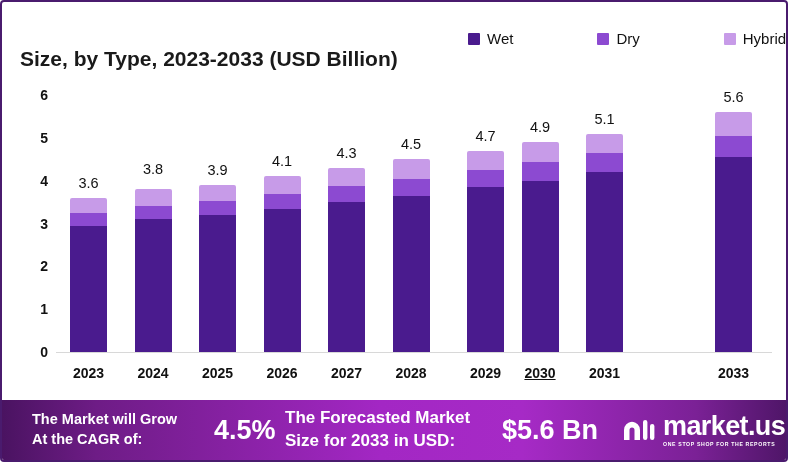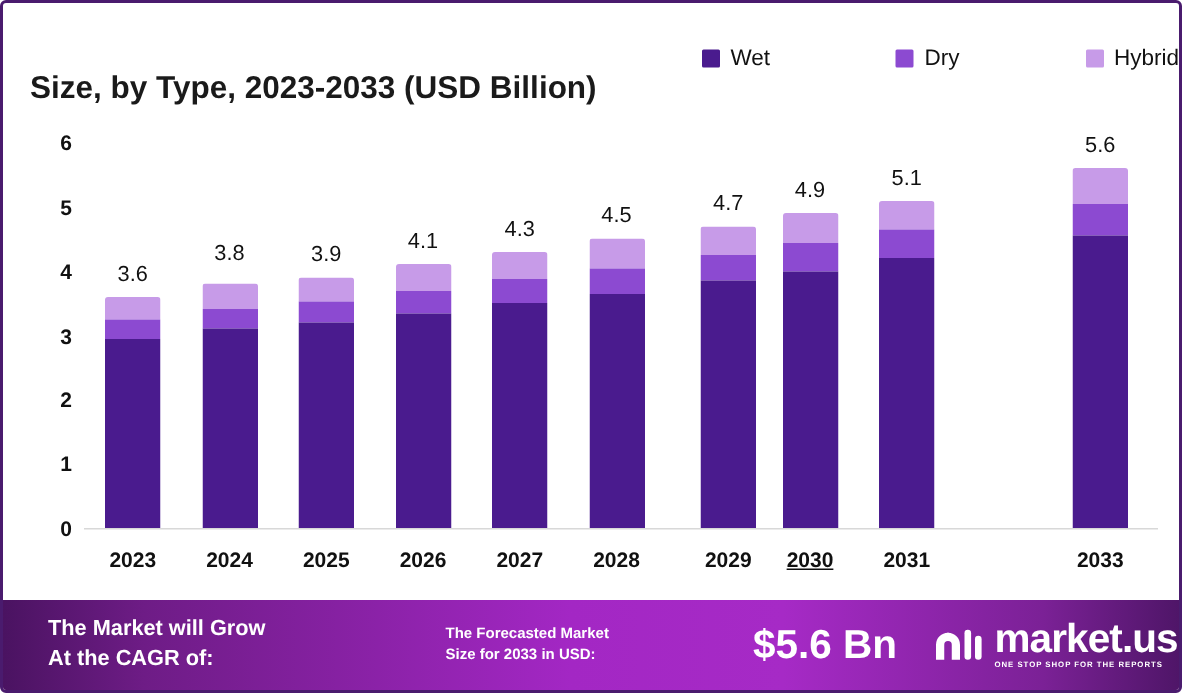--- a/index.html
+++ b/index.html
@@ -169,25 +169,25 @@
     left: 212px;
     top: 50%;
     transform: translateY(-50%);
     color: #ffffff;
     font-size: 27px;
     font-weight: bold;
     white-space: nowrap;
   }
   #footer-text-2 {
     position: absolute;
-    left: 295px;
-    top: 50%;
-    transform: translateY(-50%);
-    color: #ffffff;
-    font-size: 10px;
+    left: 283px;
+    top: 50%;
+    transform: translateY(-50%);
+    color: #ffffff;
+    font-size: 17px;
     font-weight: bold;
     line-height: 1.35;
     white-space: nowrap;
   }
   #forecast-value {
     position: absolute;
     left: 500px;
     top: 50%;
     transform: translateY(-50%);
     color: #ffffff;
@@ -351,20 +351,21 @@
         <div class="bar-total-label" style="bottom: 281.867px;">5.6</div>
         <div class="x-label" style="bottom: 6px;">2033</div>
       </div>
     </div>
 
   <div id="footer">
     <div id="footer-text-1">
       <div>The Market will Grow</div>
       <div>At the CAGR of:</div>
     </div>
+    <div id="cagr-value">4.5%</div>
 
     <div id="footer-text-2">
       <div>The Forecasted Market</div>
       <div>Size for 2033 in USD:</div>
     </div>
     <div id="forecast-value">$5.6 Bn</div>
 
     <div id="brand-logo">
       <svg id="brand-mark" width="34" height="24" viewBox="0 0 34 24">
         <path d="M2 22 L2 12 A8 8 0 0 1 18 12 L18 22 L12.5 22 L12.5 12 A2.5 2.5 0 0 0 7.5 12 L7.5 22 Z" fill="#ffffff"></path>

